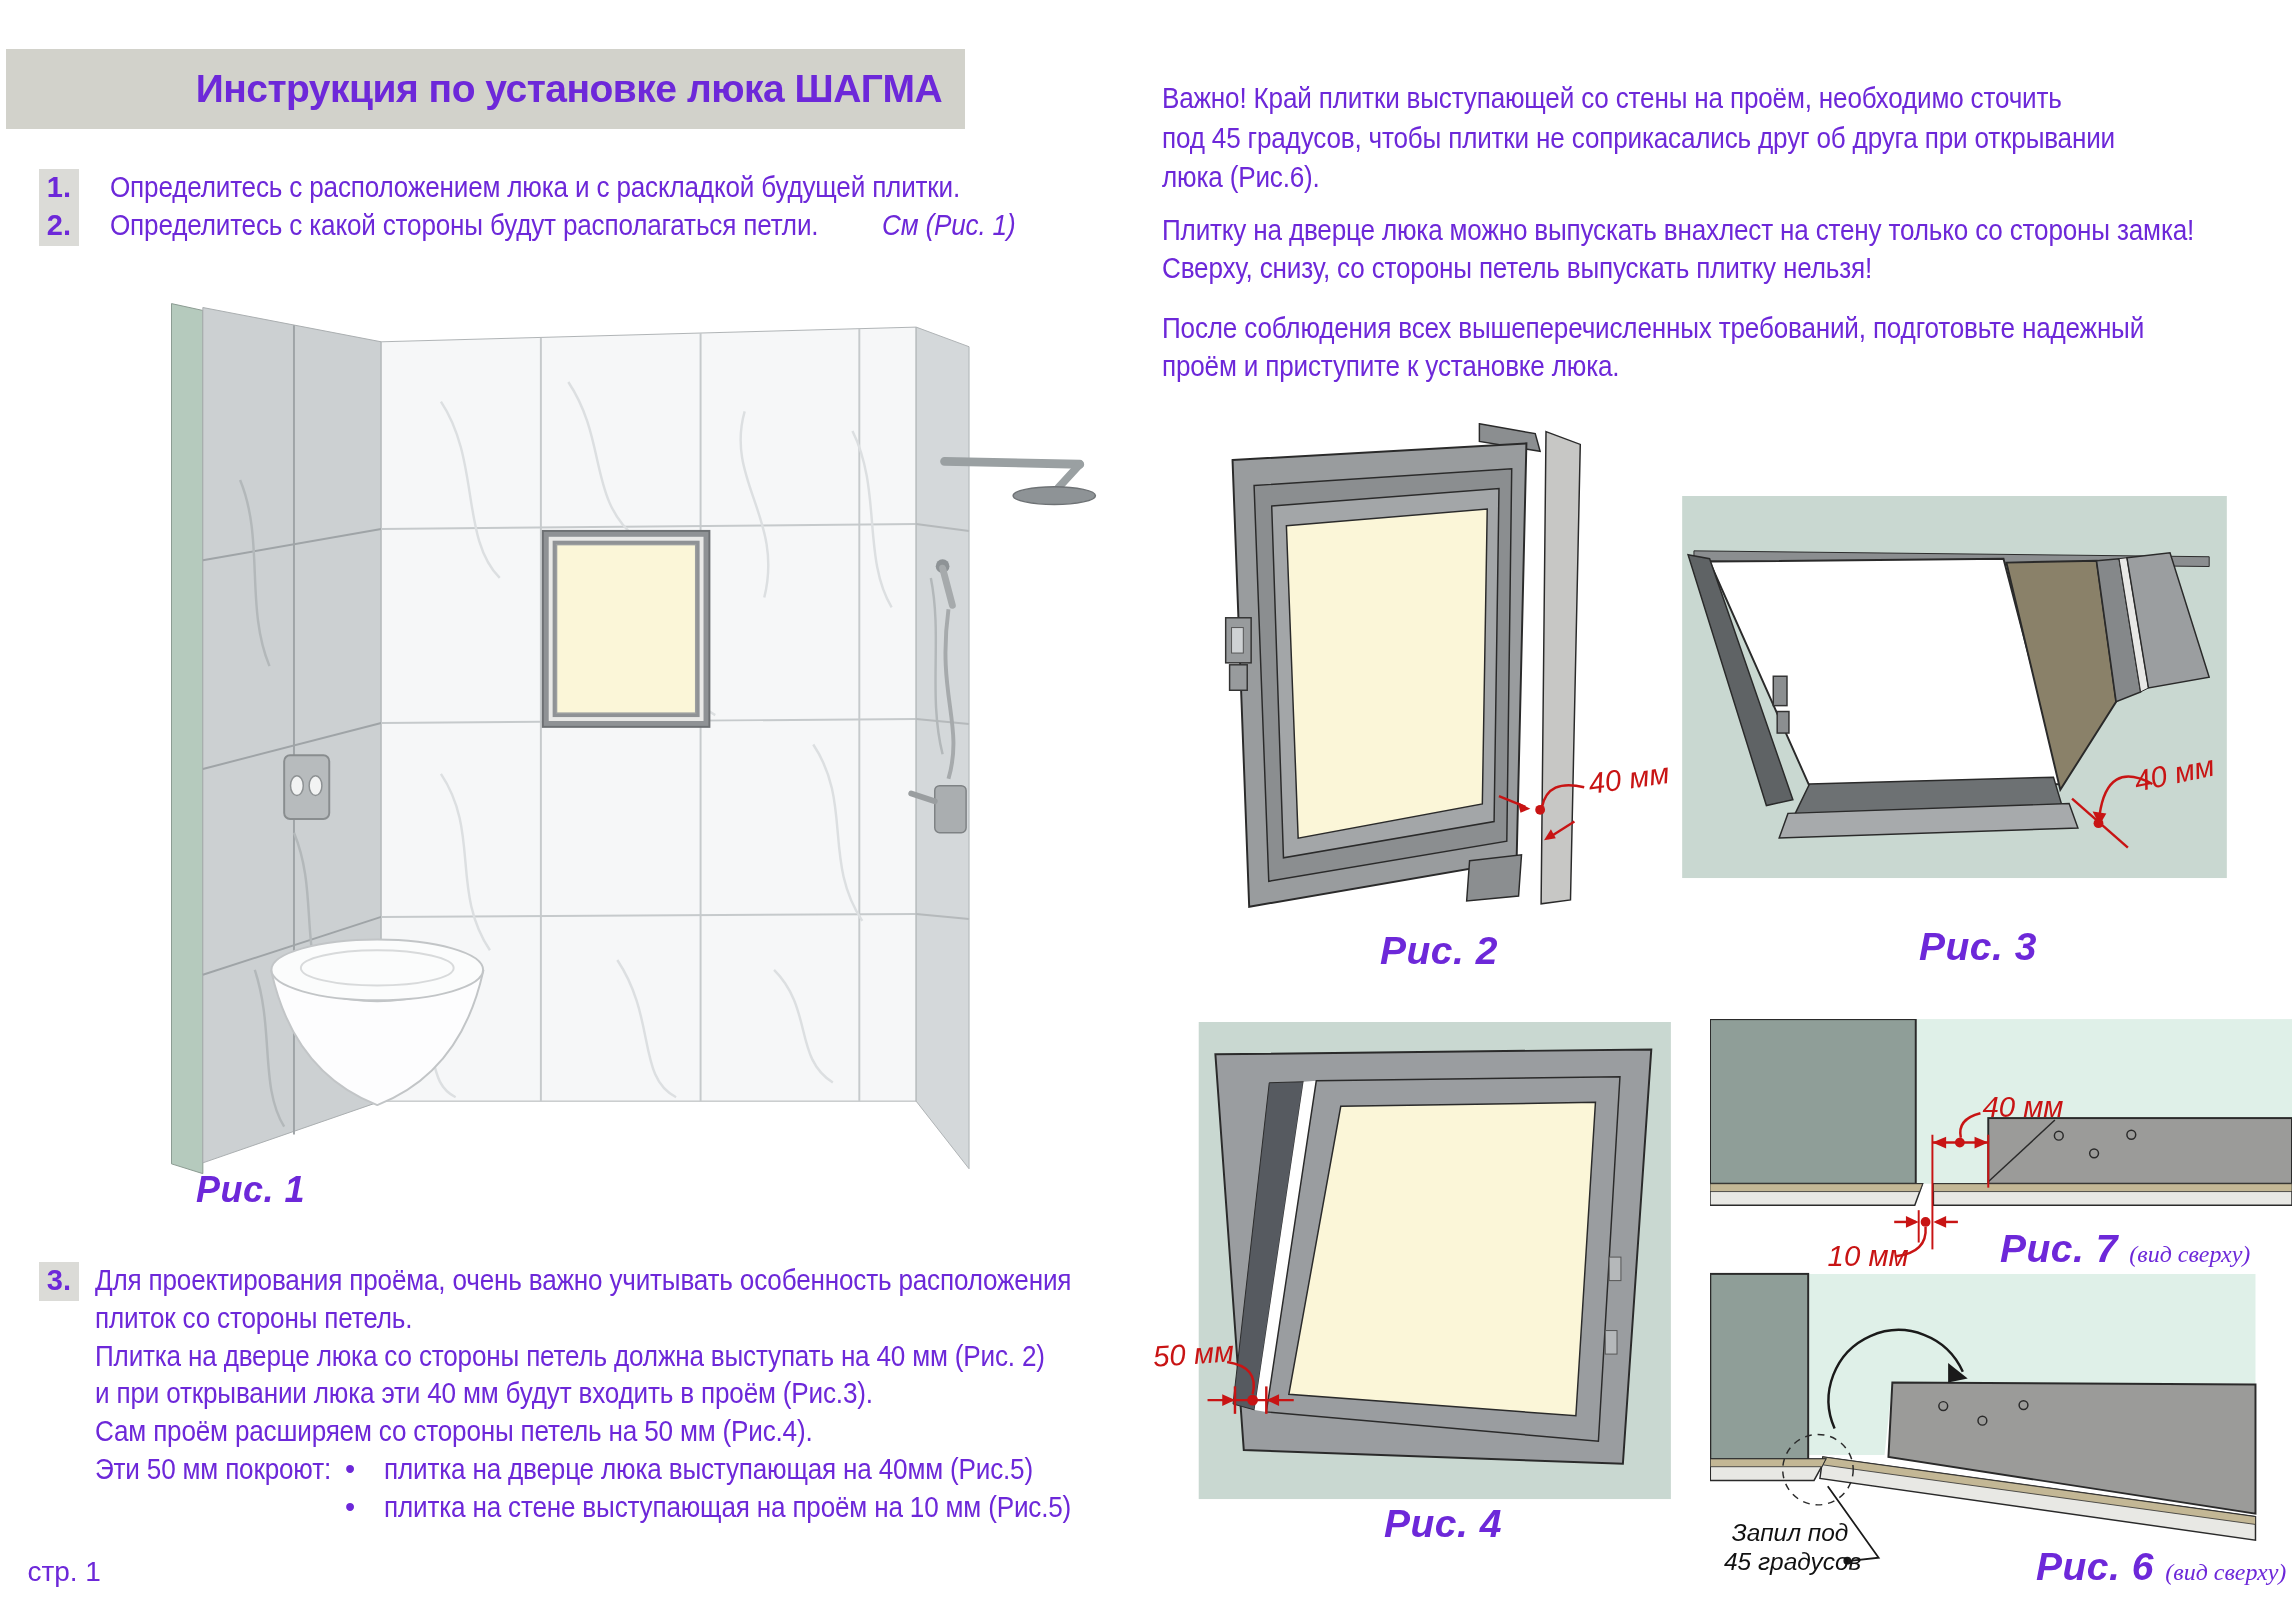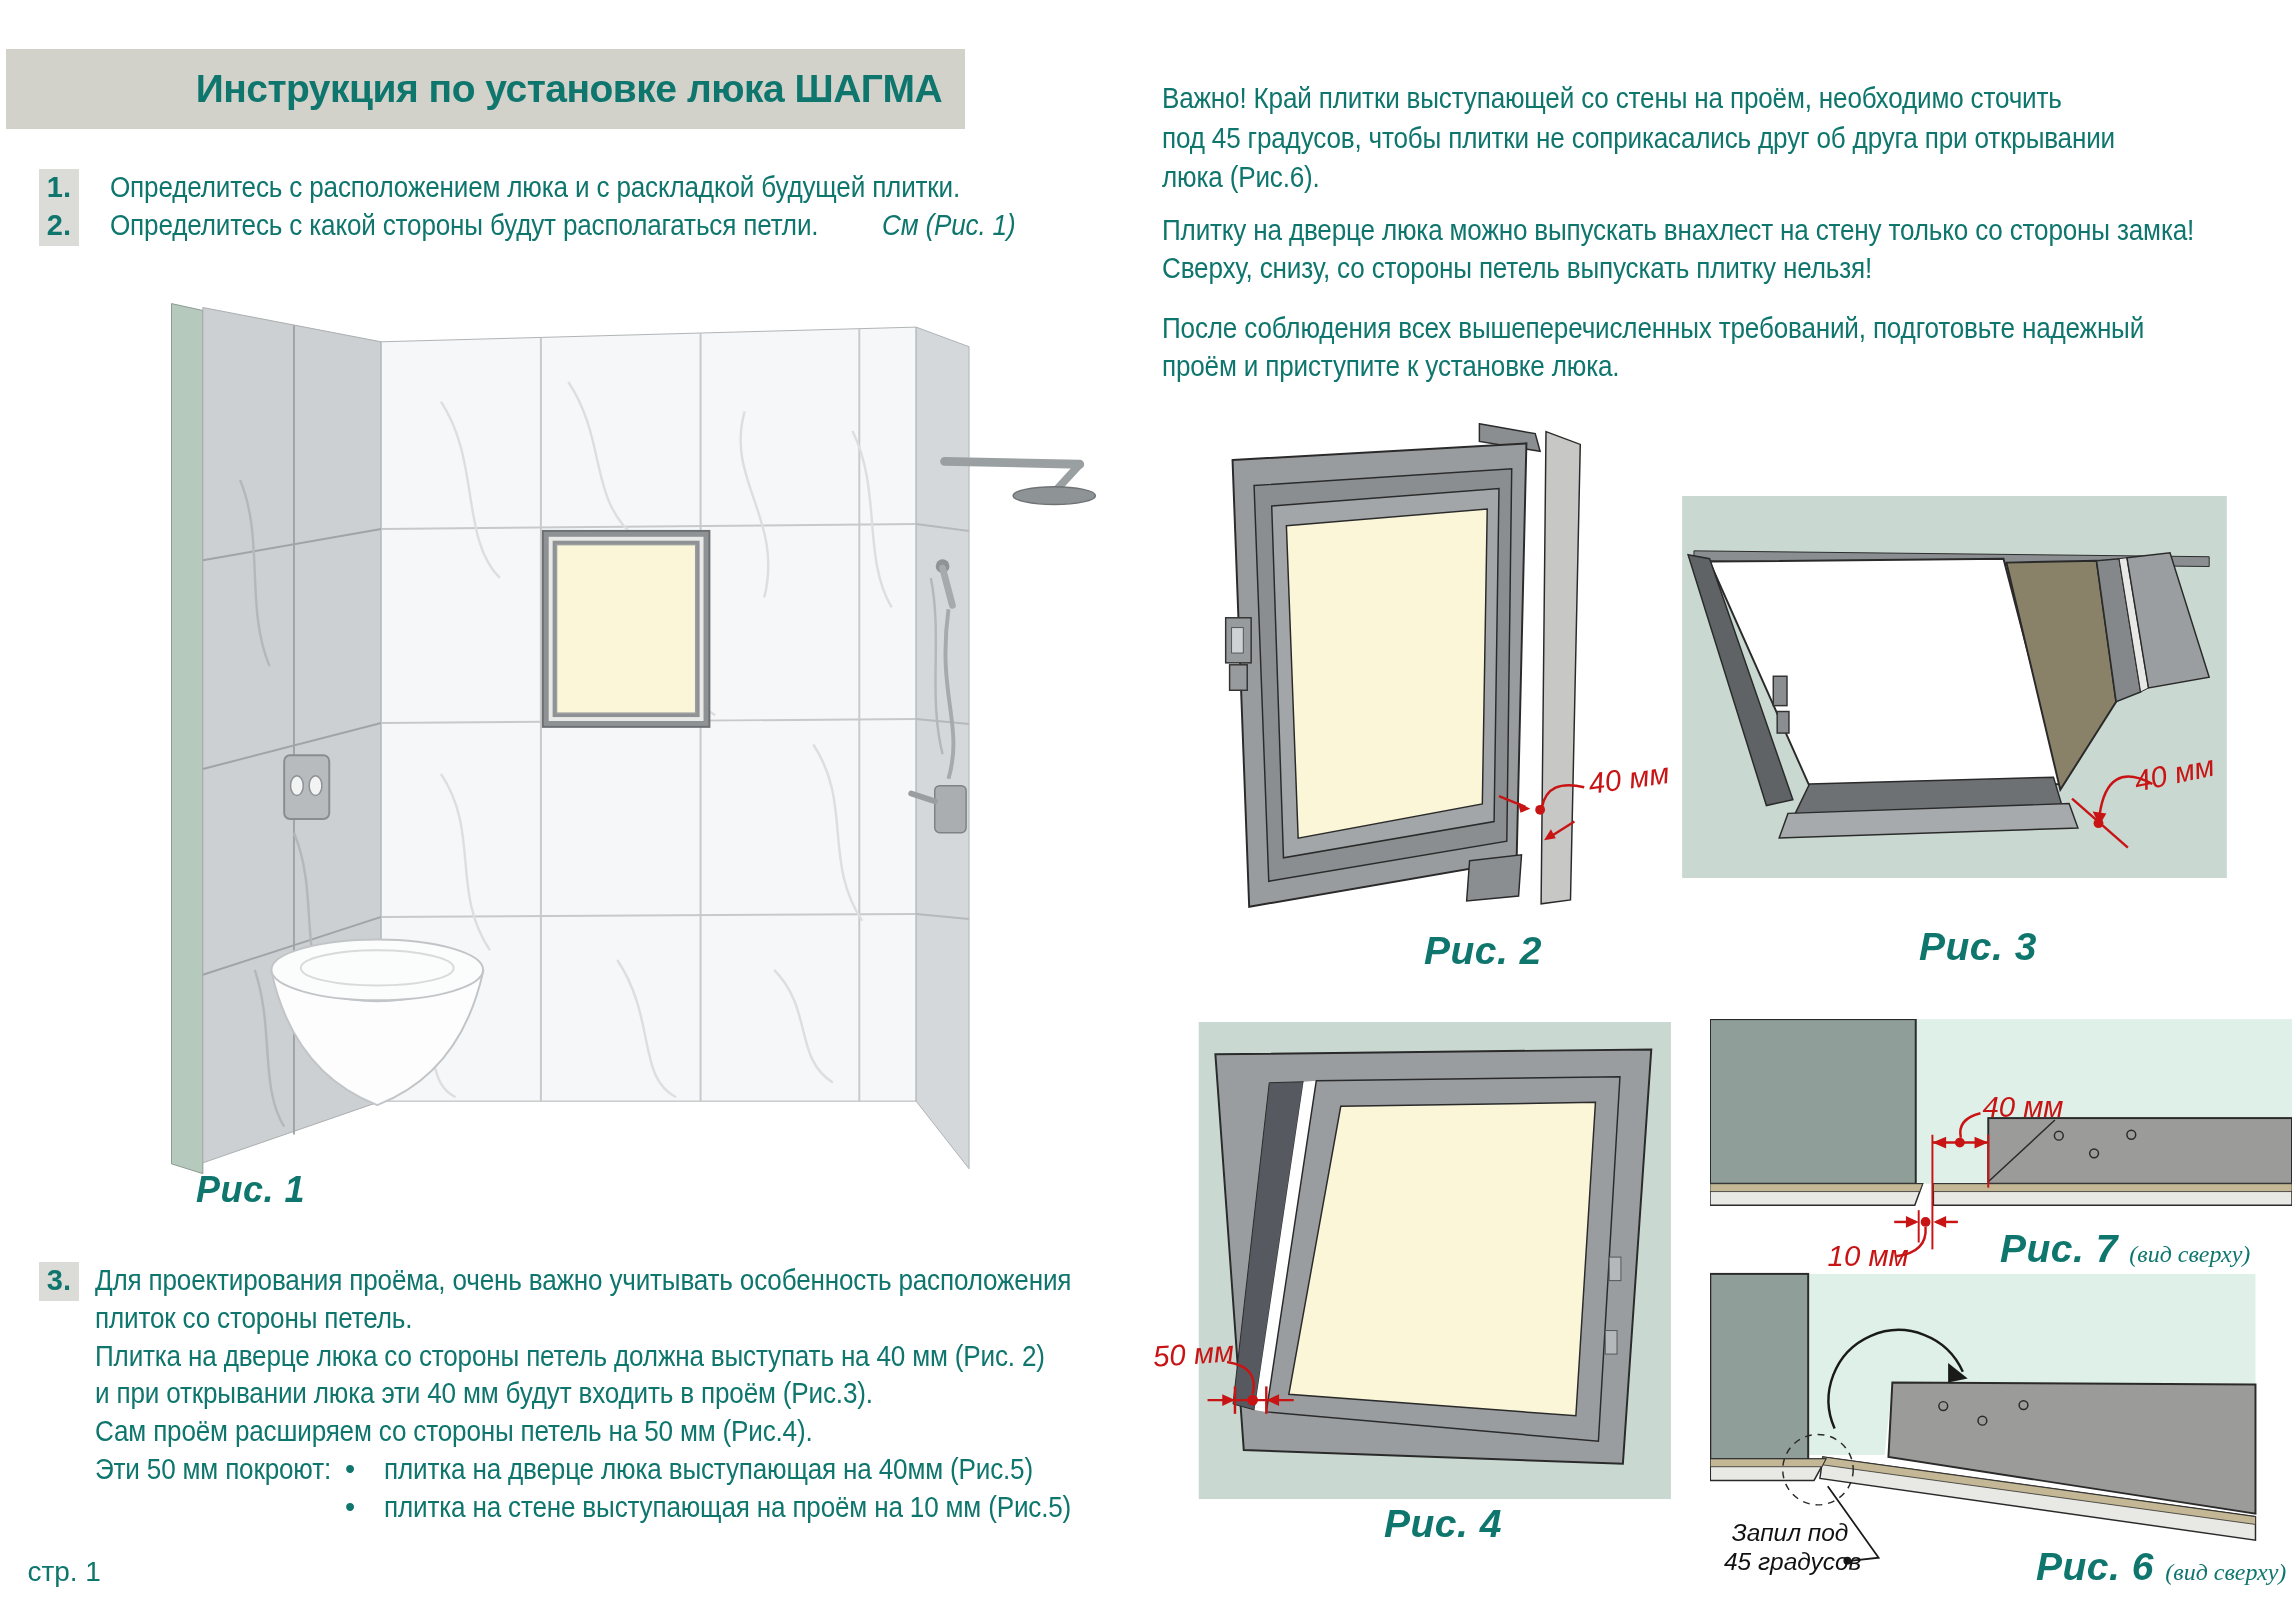--- a/index.html
+++ b/index.html
@@ -1,17 +1,17 @@
 <!DOCTYPE html>
 <html><head>
 <meta charset="utf-8">
 <style>
   html,body{margin:0;padding:0;background:#fff;}
   .page{position:relative;width:2293px;height:1621px;background:#ffffff;overflow:hidden;
-        font-family:"Liberation Sans",sans-serif;color:#0f766e;}
+        font-family:"Liberation Sans",sans-serif;color:#6d28d9;}
   .titlebar{position:absolute;left:5.9px;top:49px;width:959px;height:80px;background:#d2d2cb;}
   .titletext{position:absolute;left:167px;top:0;width:792px;height:80px;display:flex;align-items:center;justify-content:center;
              font-size:39px;font-weight:bold;letter-spacing:-0.5px;white-space:nowrap;}
   .line{position:absolute;white-space:nowrap;font-size:29px;line-height:37px;
         transform:scaleX(0.9);transform-origin:0 50%;letter-spacing:-0.2px;}
   .numbox{position:absolute;background:#dbdbd7;font-size:29px;line-height:35px;font-weight:bold;
           padding:1px 7.8px 2.9px 7.8px;}
   .noteit{font-style:italic;}
   .bul{position:absolute;font-size:29px;line-height:37px;}
   .cap{position:absolute;font-style:italic;font-weight:600;font-size:39px;white-space:nowrap;letter-spacing:0.5px;}
@@ -142,21 +142,21 @@
     <g>
       <path d="M382,383 Q345,374 339,403" stroke="#c81414" stroke-width="2.5" fill="none"></path>
       <circle cx="337" cy="406" r="5" fill="#c81414"></circle>
       <line x1="295" y1="392" x2="322" y2="403" stroke="#c81414" stroke-width="2.5"></line>
       <polygon points="327,405 314,398 317,409" fill="#c81414"></polygon>
       <line x1="345" y1="435" x2="372" y2="418" stroke="#c81414" stroke-width="2.5"></line>
       <polygon points="341,437 353,435 348,426" fill="#c81414"></polygon>
       <text class="redt" x="388" y="390" transform="rotate(-8 388 390)">40 мм</text>
     </g>
   </svg>
-  <div class="cap" style="left:1380px;top:929px;margin-left:44px;">Рис. 2</div>
+  <div class="cap" style="left:1380px;top:929px;">Рис. 2</div>
 
   <svg style="left:1680px;top:496px;" width="549" height="384" viewBox="0 0 560 392">
     <rect x="2" y="0" width="556" height="390" fill="#c9d8d1"></rect>
     <polygon points="14,56 540,62 540,72 14,66" fill="#8b8e90" stroke="#2a2a2a" stroke-width="1"></polygon>
     <polygon points="30,67 330,64 390,294 135,303" fill="#ffffff" stroke="#2a2a2a" stroke-width="2"></polygon>
     <polygon points="8,60 30,64 115,310 88,316" fill="#5f6365" stroke="#2a2a2a" stroke-width="1.5"></polygon>
     <polygon points="132,294 381,287 390,317 116,327" fill="#6d7173" stroke="#2a2a2a" stroke-width="1.5"></polygon>
     <polygon points="110,324 397,314 406,339 101,349" fill="#a7aaac" stroke="#2a2a2a" stroke-width="1.5"></polygon>
     <g>
       <polygon points="333,68 425,66 445,210 388,300" fill="#8a8169 " stroke="#2a2a2a" stroke-width="2"></polygon>

